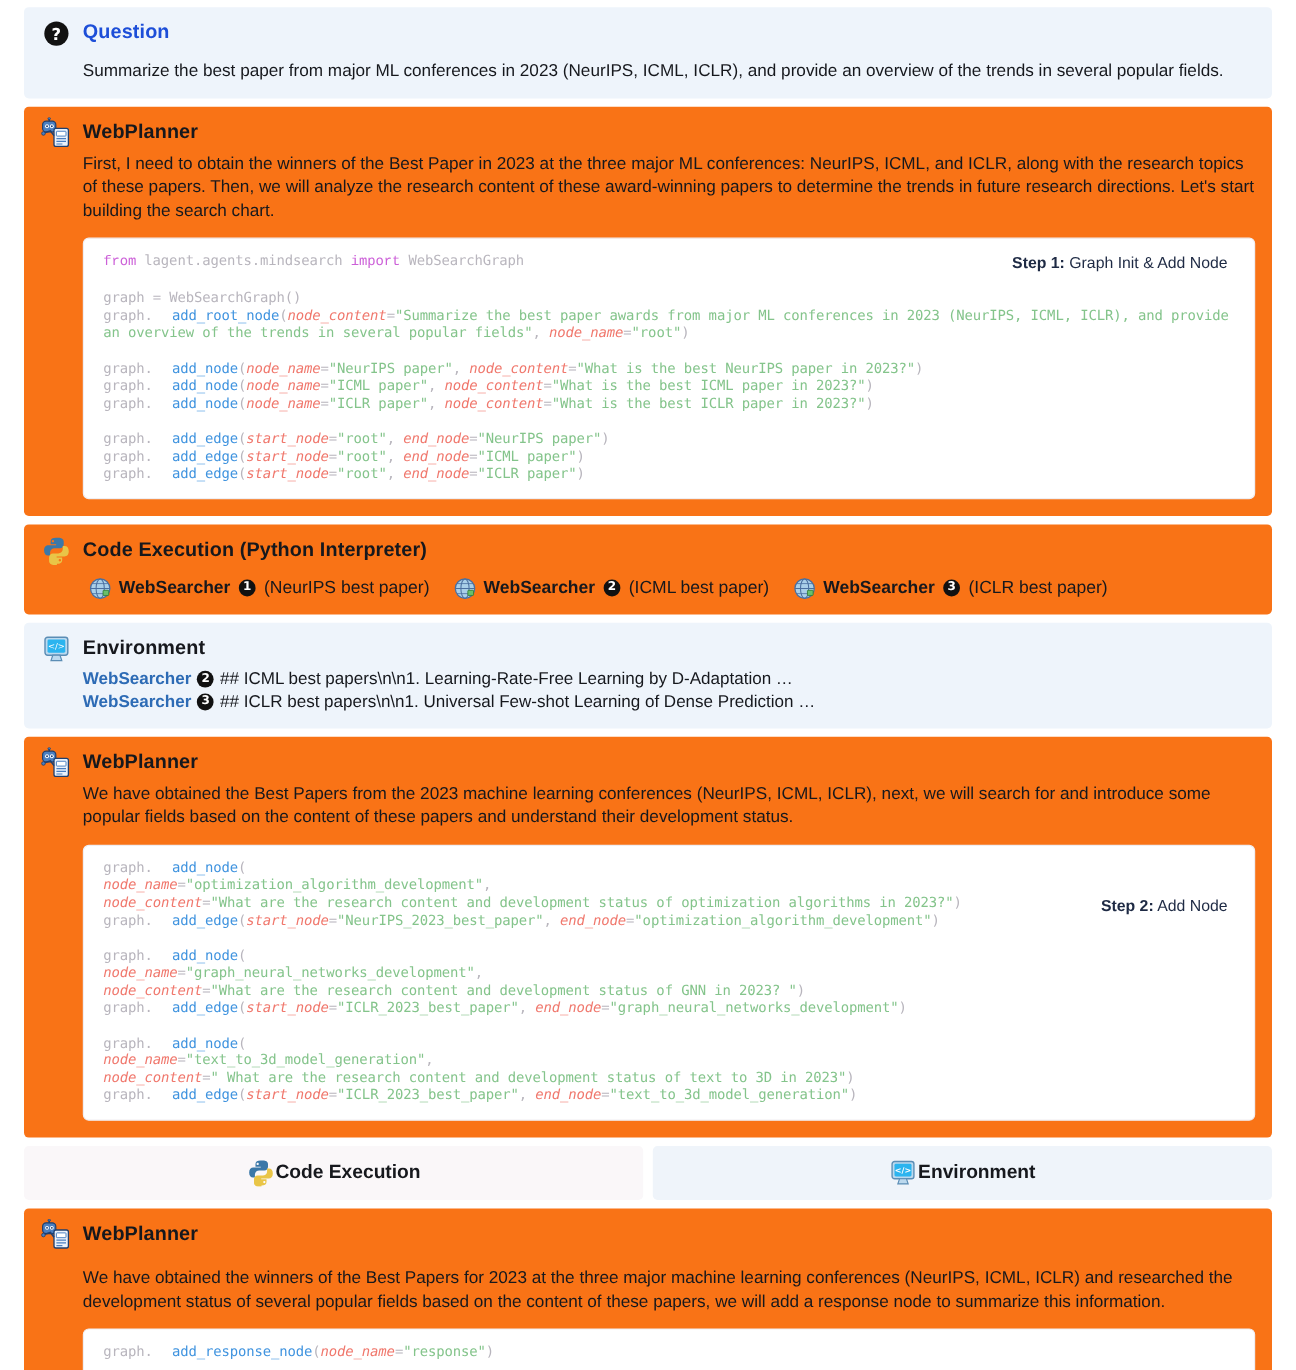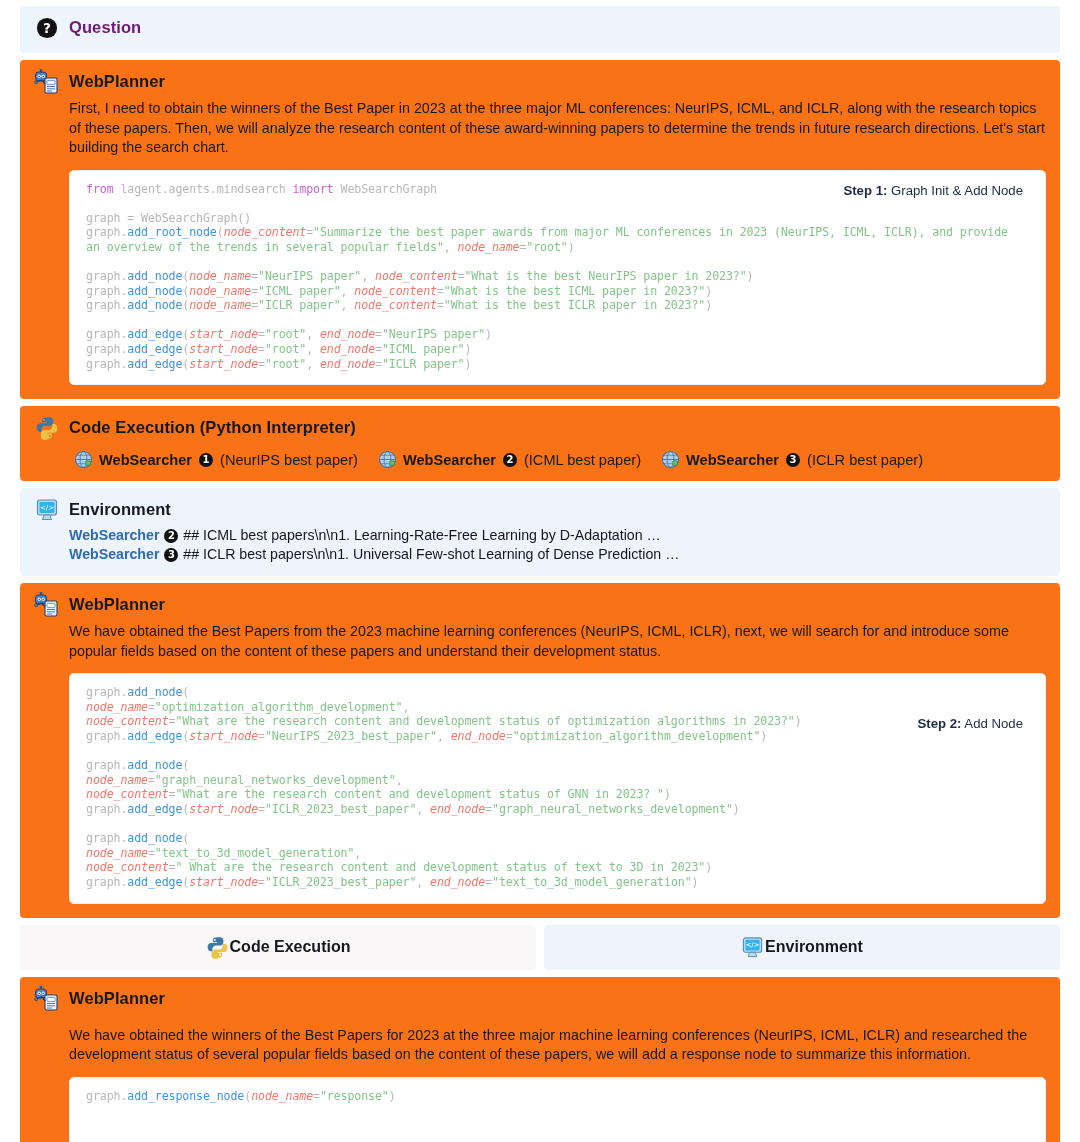--- a/index.html
+++ b/index.html
@@ -40,21 +40,21 @@
     width: 26px; height: 26px;
     display: flex; align-items: center; justify-content: center;
     margin-top: -1px;
   }
   .hdr-title {
     font-size: 16.5px;
     font-weight: 700;
     letter-spacing: .1px;
     line-height: 22px;
   }
-  .hdr-title.blue-txt { color: #701a75; font-weight: 600; }
+  .hdr-title.blue-txt { color: #1d4ed8; font-weight: 600; }
   .hdr-title.dark-txt { color: #16181d; }
 
   .body-txt {
     font-size: 14.3px;
     line-height: 19.5px;
     color: #16181d;
     margin: 4px 0 0 35px;
     max-width: 985px;
   }
   .body-txt.q { margin-top: 9px; }
@@ -70,23 +70,23 @@
   }
   pre.code {
     margin: 0;
     font-family: "DejaVu Sans Mono", monospace;
     font-size: 11.6px;
     line-height: 14.6px;
     white-space: pre-wrap;
     color: #b9b6be;
     letter-spacing: -0.1px;
   }
-  .k-kw   { color: #cc60d8; }
+  .k-kw   { color: #cc60d8; font-family: Liberation Mono, monospace; }
   .k-obj  { color: #b8b5bd; }
-  .k-fn   { color: #3f93df; }
+  .k-fn   { color: #3f93df; margin-left: 16px; }
   .k-arg  { color: #f0776c; font-style: italic; }
   .k-str  { color: #84c48b; }
   .k-pln  { color: #b9b6be; }
   .steplabel {
     position: absolute;
     right: 22px;
     top: 12px;
     font-size: 13.2px;
     color: #1e2a44;
     font-family: "Liberation Sans", sans-serif;
@@ -165,20 +165,21 @@
   <section class="panel blue">
     <div class="hdr">
       <span class="hdr-icon">
         <svg width="22" height="22" viewBox="0 0 24 24">
           <circle cx="12" cy="12" r="11" fill="#121212"></circle>
           <text x="12" y="17.5" font-family="DejaVu Sans, sans-serif" font-size="15" font-weight="bold" fill="#ffffff" text-anchor="middle">?</text>
         </svg>
       </span>
       <span class="hdr-title blue-txt">Question</span>
     </div>
+    <div class="body-txt q">Summarize the best paper from major ML conferences in 2023 (NeurIPS, ICML, ICLR), and provide an overview of the trends in several popular fields.</div>
   </section>
 
   <section class="panel gray">
     <div class="hdr">
       <span class="hdr-icon">
         <svg width="26" height="26" viewBox="0 0 26 26">
           <rect x="1.5" y="3" width="11" height="9" rx="3" fill="#4a7fc1" stroke="#1f3f6e" stroke-width="1"></rect>
           <circle cx="5.2" cy="7.2" r="1.6" fill="#ffffff"></circle>
             <circle cx="9.2" cy="7.2" r="1.6" fill="#ffffff"></circle>
           <circle cx="5.2" cy="7.2" r=".8" fill="#1f3f6e"></circle>

